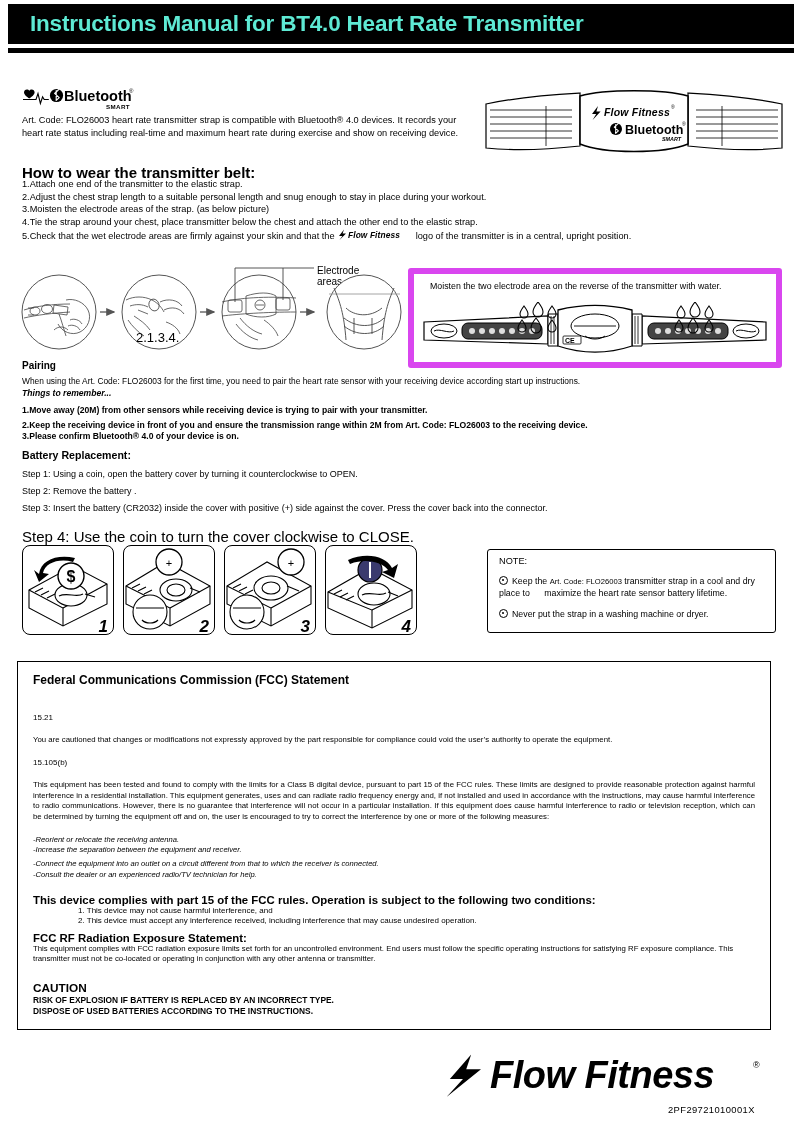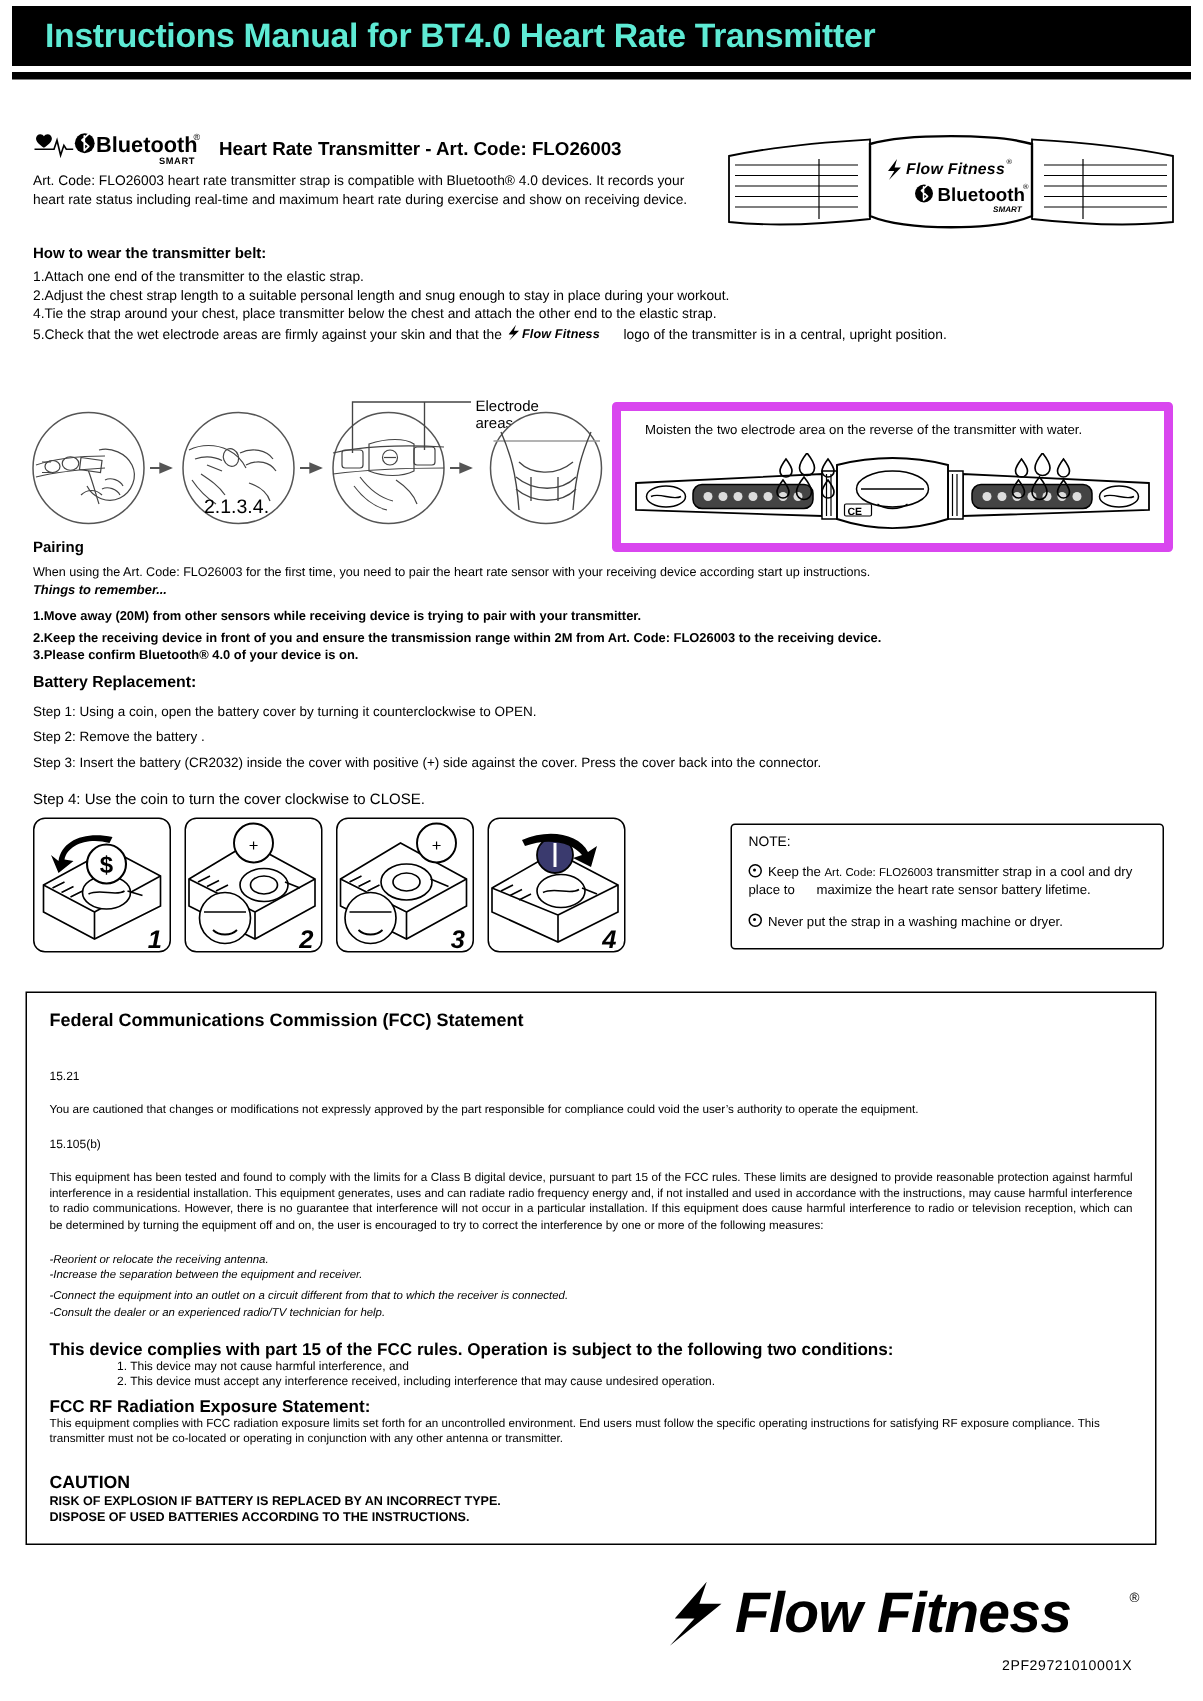--- a/index.html
+++ b/index.html
@@ -32,21 +32,21 @@
   .intro-para{
     position:absolute;left:22px;top:114px;width:450px;
     font-size:9.2px;line-height:12.6px;
   }
 
   
   .product-shot{position:absolute;left:484px;top:86px;width:300px;height:80px;}
 
   
   .wear-head{
-    position:absolute;left:22px;top:164px;font-size:10px;font-weight:bold;
+    position:absolute;left:22px;top:164px;font-size:15px;font-weight:bold;
   }
   .wear-list{position:absolute;left:22px;top:178px;width:760px;}
   .wear-list .li{font-size:9.2px;line-height:12.7px;white-space:nowrap;}
   .inline-ff{display:inline-block;vertical-align:-1px;margin:0 2px;}
 
   
   .steps-row{position:absolute;left:14px;top:262px;width:392px;height:96px;}
   .note-box-water{
     position:absolute;left:408px;top:268px;width:362px;height:88px;
     border:6px solid #d946ef;border-radius:3px;
@@ -65,21 +65,21 @@
   .pair-p2{position:absolute;left:22px;top:388px;font-size:8.6px;font-style:italic;font-weight:bold;}
   .pair-n1{position:absolute;left:22px;top:405px;font-size:8.6px;font-weight:bold;white-space:nowrap;}
   .pair-n2{position:absolute;left:22px;top:420px;font-size:8.6px;font-weight:bold;white-space:nowrap;text-align:right;}
   .pair-n3{position:absolute;left:22px;top:431px;font-size:8.6px;font-weight:bold;white-space:nowrap;text-align:center;}
 
   
   .bat-head{position:absolute;left:22px;top:449px;font-size:10.6px;font-weight:bold;}
   .bat-s1{position:absolute;left:22px;top:469px;font-size:9px;}
   .bat-s2{position:absolute;left:22px;top:486px;font-size:9px;}
   .bat-s3{position:absolute;left:22px;top:503px;font-size:9px;}
-  .bat-s4{position:absolute;left:22px;top:528px;font-size:10px;}
+  .bat-s4{position:absolute;left:22px;top:528px;font-size:15px;}
 
   .bat-figs{position:absolute;left:22px;top:545px;width:400px;height:88px;}
   .bat-fig{
     position:absolute;top:0;width:90px;height:88px;
     border:1px solid #000;border-radius:8px;background:#fff;overflow:hidden;
   }
   .bat-num{
     position:absolute;right:5px;bottom:-1px;font-size:17px;font-weight:bold;
     font-style:italic;line-height:1;
   }
@@ -142,21 +142,20 @@
     <path d="M1 13.5h13l2-6 2.4 10 2.2-6.6 1.6 2.6h4.6" fill="none" stroke="#000" stroke-width="1.1"></path>
 
     <circle cx="34.5" cy="9.5" r="6.6" fill="#000"></circle>
     <path d="M34.2 4.6v9.8l3-2.8-4.6-4.2 4.6-4.2-3 2.8z" fill="none" stroke="#fff" stroke-width="1.15" stroke-linejoin="round"></path>
 
     <text x="42" y="15" font-family="Liberation Sans, sans-serif" font-size="14.5" font-weight="bold" fill="#000">Bluetooth</text>
     <text x="107" y="7" font-family="Liberation Sans, sans-serif" font-size="6" fill="#000">®</text>
     <text x="84" y="23" font-family="Liberation Sans, sans-serif" font-size="6.2" font-weight="bold" fill="#000" letter-spacing="0.4">SMART</text>
   </svg>
 
-  <div class="intro-title">Heart Rate Transmitter - Art. Code: FLO26003</div>
   <div class="intro-para">Art. Code: FLO26003 heart rate transmitter strap is compatible with Bluetooth® 4.0 devices.  It records your heart rate status including real-time and maximum heart rate during exercise and show on receiving device.</div>
 
   <svg class="product-shot" viewBox="0 0 300 80">
 
     <path d="M2 18 C40 10 78 8 96 7 L96 60 C78 62 40 66 2 62 Z" fill="#fff" stroke="#000" stroke-width="1.2"></path>
     <g stroke="#000" stroke-width="0.8" fill="none">
       <path d="M6 24 H88"></path>
         <path d="M6 31 H88"></path>
         <path d="M6 38 H88"></path>
         <path d="M6 45 H88"></path>
@@ -188,20 +187,21 @@
       <text x="15" y="12" font-family="Liberation Sans, sans-serif" font-size="12.5" font-weight="bold" fill="#000">Bluetooth</text>
       <text x="72" y="4" font-family="Liberation Sans, sans-serif" font-size="5" fill="#000">®</text>
       <text x="52" y="19" font-family="Liberation Sans, sans-serif" font-size="5.4" font-weight="bold" font-style="italic" fill="#000">SMART</text>
     </g>
   </svg>
 
   <div class="wear-head">How to wear the transmitter belt:</div>
   <div class="wear-list">
     <div class="li">1.Attach one end of the transmitter to the elastic strap.</div>
     <div class="li">2.Adjust the chest strap length to a suitable personal length and snug enough to stay in place during your workout.</div>
+    <div class="li">3.Moisten the electrode areas of the strap. (as below picture)</div>
     <div class="li">4.Tie the strap around your chest, place transmitter  below the chest and attach the other end to the elastic strap.</div>
     <div class="li">
       <span>5.Check that the wet electrode areas are firmly against your skin and that the</span>
       <svg class="inline-ff" width="72" height="11" viewBox="0 0 72 11">
         <path d="M5 0.5 L0 7 L3.4 7 L0.5 11 L7 4.5 L3.6 4.5 Z" fill="#000"></path>
         <text x="9" y="9" font-family="Liberation Sans, sans-serif" font-size="8.4" font-style="italic" font-weight="bold" fill="#000" letter-spacing="0.1">Flow Fitness</text>
       </svg>
       <span>logo of the transmitter is in a central, upright position.</span>
     </div>
   </div>

